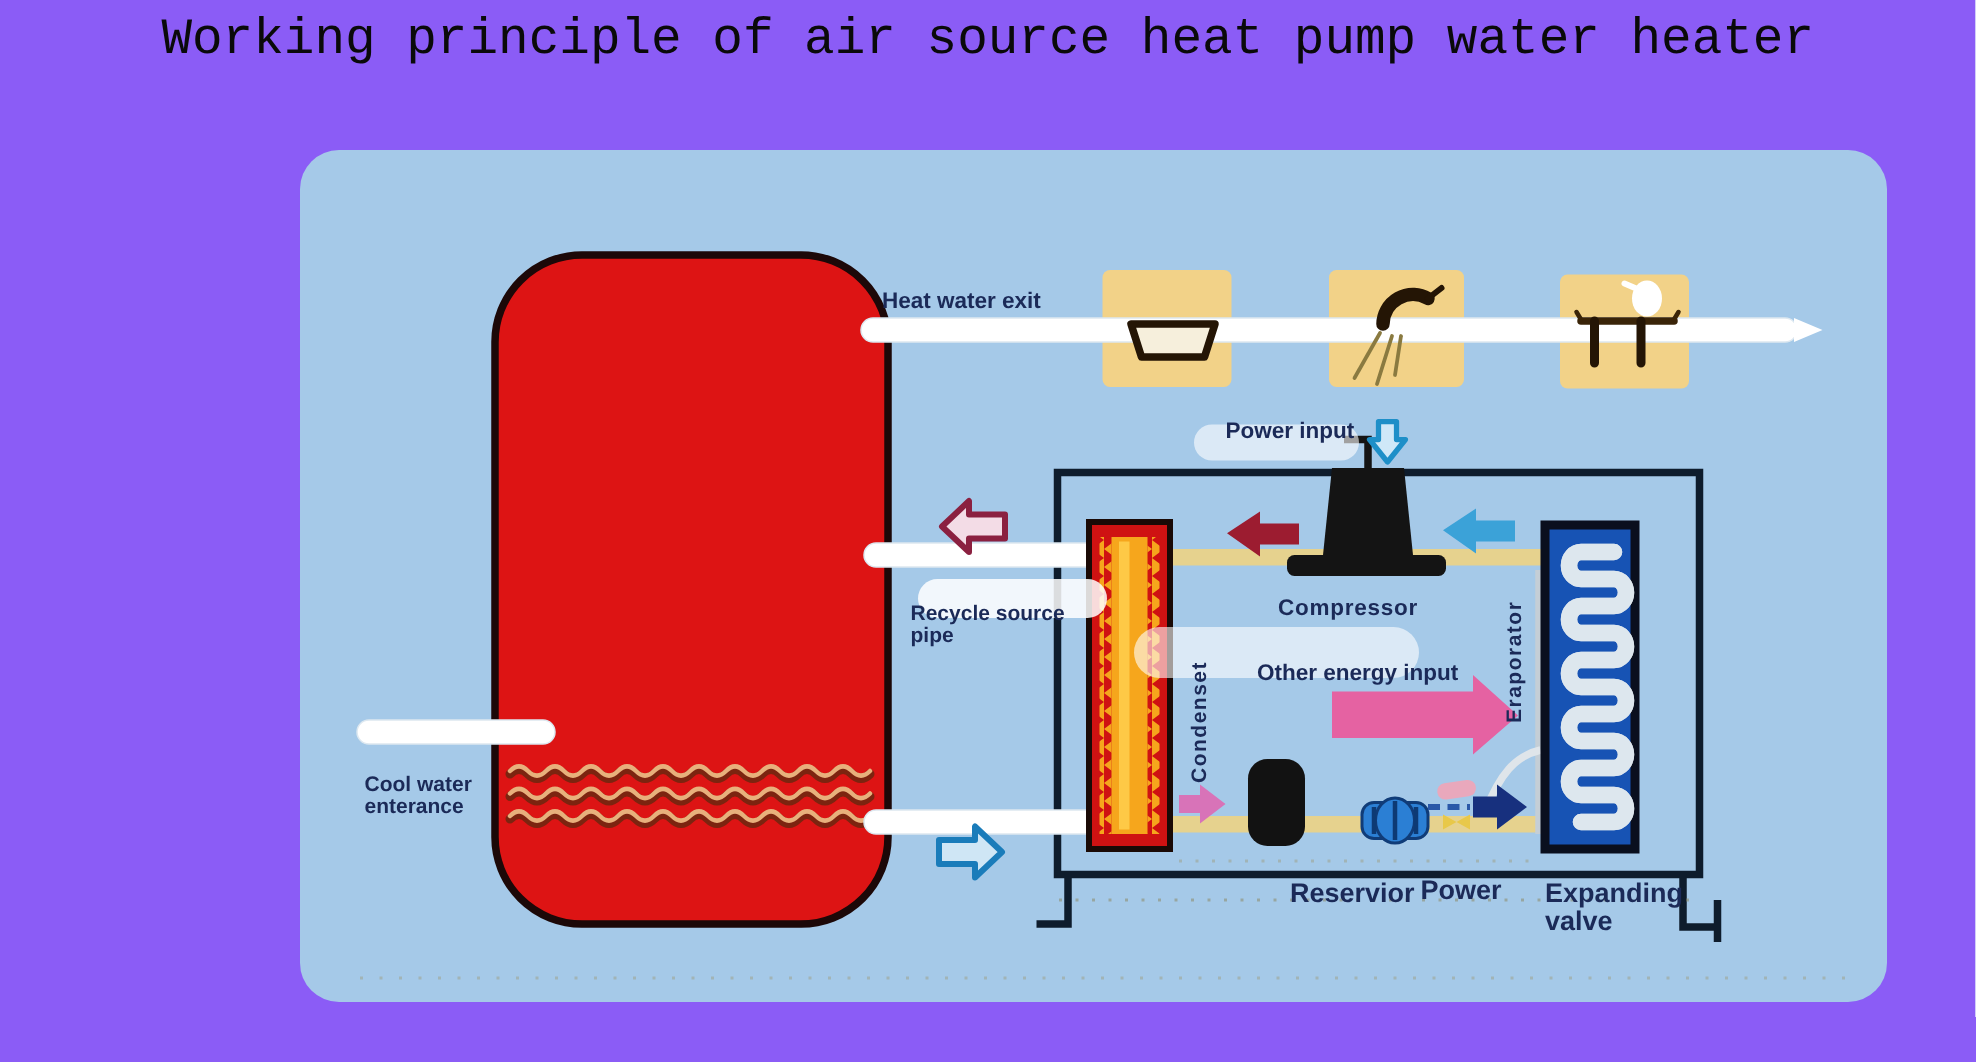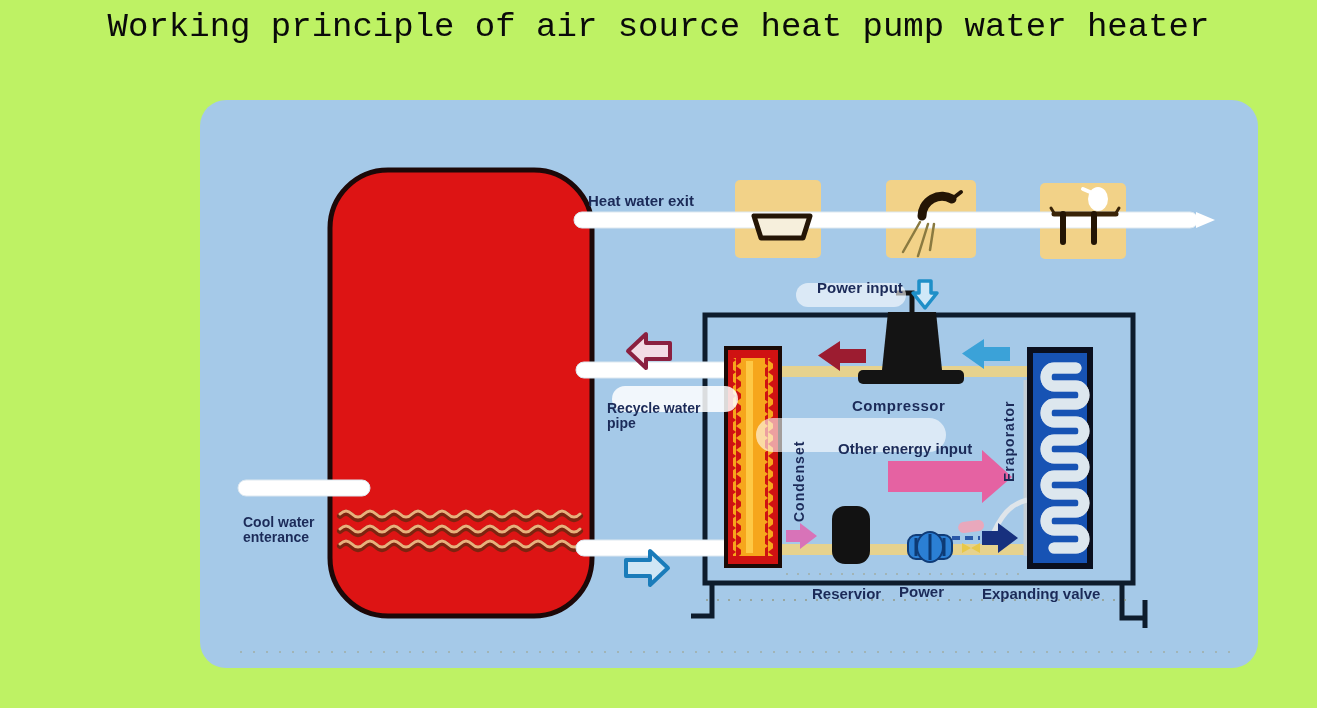--- a/index.html
+++ b/index.html
@@ -1,26 +1,26 @@
 <!DOCTYPE html>
 <html><head>
 <meta charset="utf-8">
 <style>
   html,body{margin:0;padding:0;background:#ffffff;}
-  .stage{position:relative;width:1317px;height:708px;background:#bef264;overflow:hidden;
+  .stage{position:relative;width:1317px;height:708px;background:#8b5cf6;overflow:hidden;
          font-family:"Liberation Sans",sans-serif;}
   .title{position:absolute;top:8px;left:50%;transform:translateX(-50%);white-space:nowrap;
          font-family:"Liberation Mono","DejaVu Sans Mono",monospace;
          font-size:34px;color:#0a0a0a;letter-spacing:0px;}
   .panel{position:absolute;left:200px;top:100px;width:1058px;height:568px;
          background:#a5c9e8;border-radius:26px;}
   svg.art{position:absolute;left:0;top:0;width:1317px;height:708px;}
   .lbl{position:absolute;font-weight:bold;font-size:14px;color:#1b2a58;line-height:1.08;}
   .lbl.big{font-size:15px;}
-  .lbl.small{font-size:15px;}
+  .lbl.small{font-size:18px;margin-left:48px;}
   .lbl.center{text-align:left;}
   .vlbl{position:absolute;writing-mode:vertical-rl;transform:rotate(180deg);
         font-weight:bold;font-size:14px;color:#1b2a58;letter-spacing:1px;}
 </style>
 </head>
 <body>
 
 <div class="stage">
 
   <div class="title">Working principle of air source heat pump water heater</div>
@@ -146,21 +146,21 @@
     </g>
 
     <g fill="#ffffff">
       <rect x="612" y="386" width="126" height="26" rx="13" opacity=".85"></rect>
       <rect x="756" y="418" width="190" height="34" rx="17" opacity=".6"></rect>
       <rect x="796" y="283" width="110" height="24" rx="12" opacity=".6"></rect>
     </g>
   </svg>
 
   <div class="lbl big" style="left:588px;top:193px;">Heat water exit</div>
-  <div class="lbl" style="left:607px;top:401px;width:112px;">Recycle water pipe</div>
+  <div class="lbl" style="left:607px;top:401px;width:112px;">Recycle source pipe</div>
   <div class="lbl" style="left:243px;top:515px;width:92px;">Cool water enterance</div>
   <div class="lbl big" style="left:817px;top:280px;">Power input</div>
   <div class="lbl big center" style="left:852px;top:398px;width:122px;letter-spacing:.5px;">Compressor</div>
   <div class="lbl big" style="left:838px;top:441px;">Other energy input</div>
   <div class="vlbl" style="left:791px;top:420px;height:102px;">Condenset</div>
   <div class="vlbl" style="left:1001px;top:380px;height:102px;">Eraporator</div>
   <div class="lbl small center" style="left:812px;top:586px;width:78px;">Reservior</div>
   <div class="lbl small center" style="left:899px;top:584px;width:48px;">Power</div>
   <div class="lbl small" style="left:982px;top:586px;width:130px;">Expanding valve</div>
 

